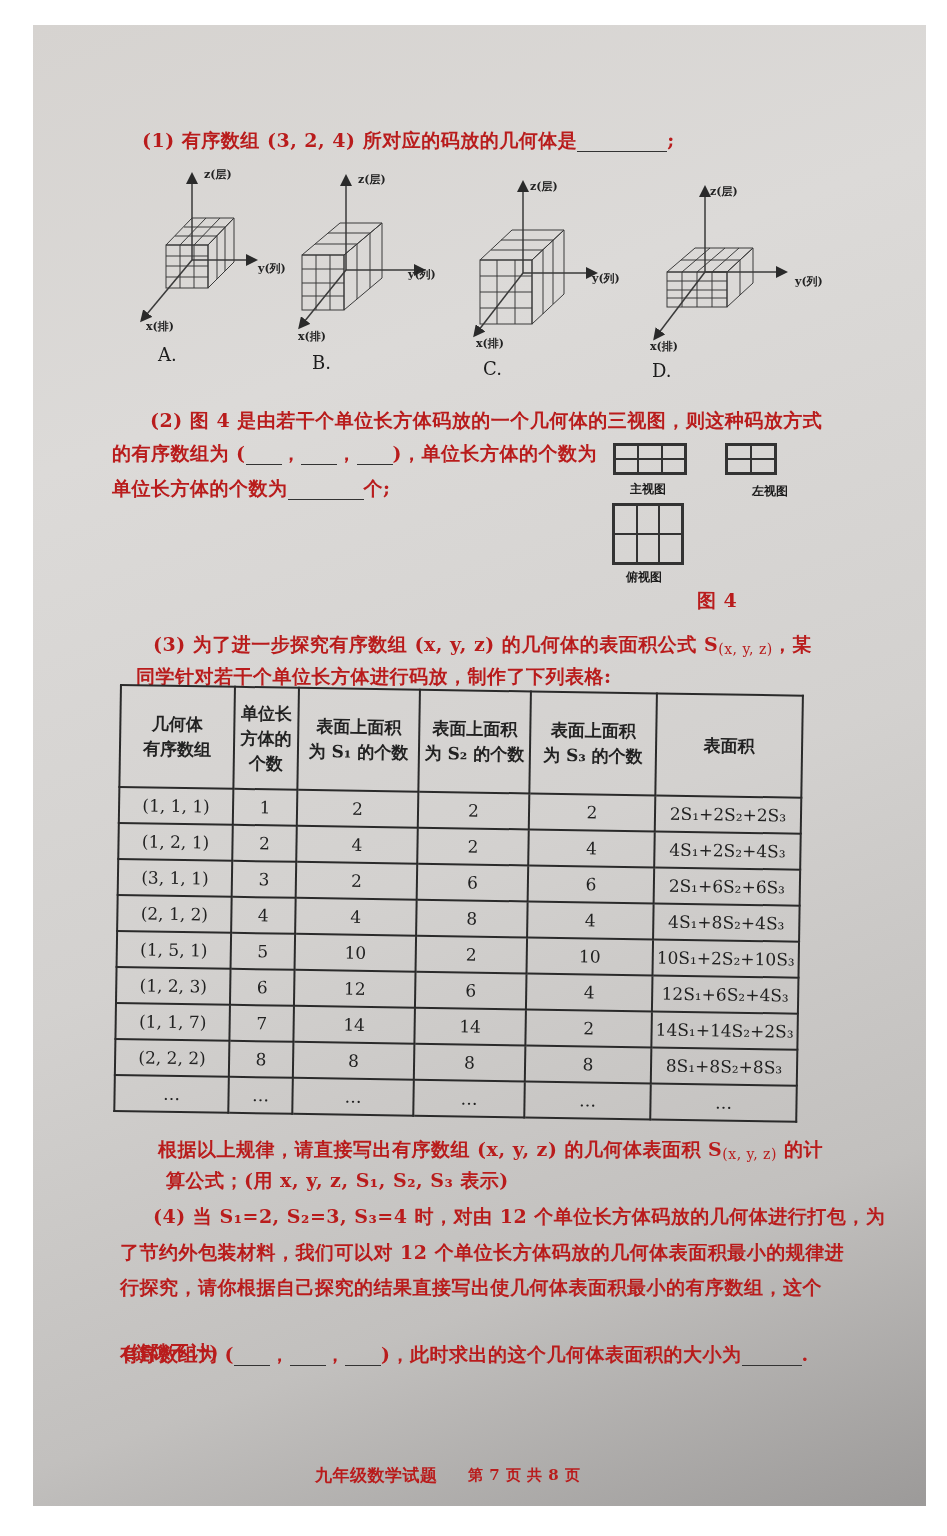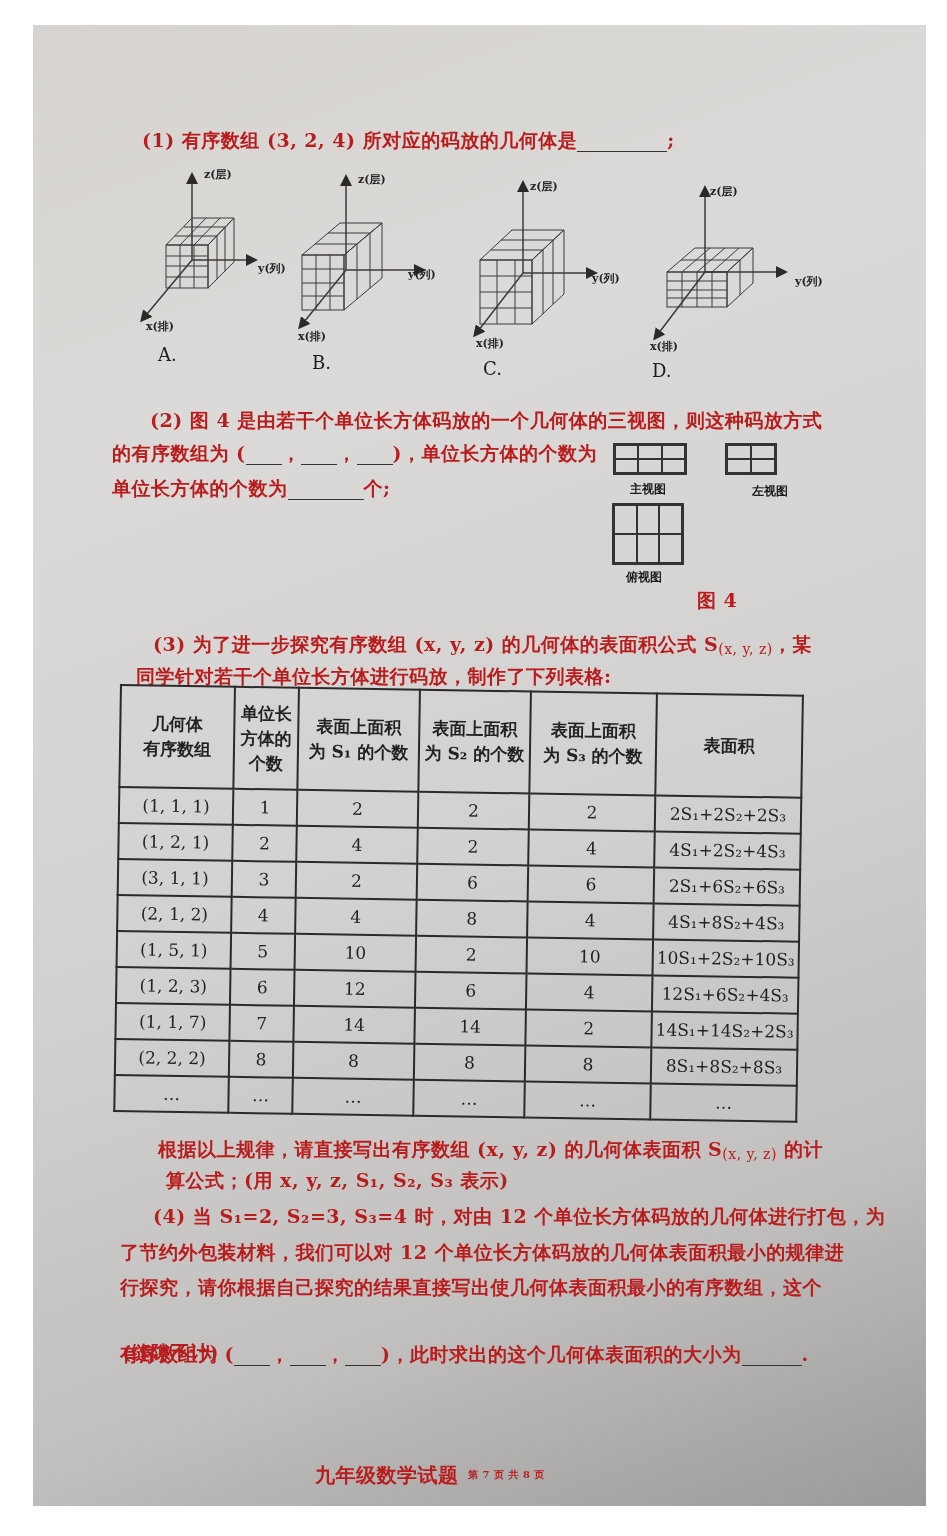--- a/index.html
+++ b/index.html
@@ -278,14 +278,14 @@
 <div class="txt" style="left:120px;top:1168px;margin-left:46px;">算公式；(用 x, y, z, S₁, S₂, S₃ 表示)</div>
 
 <div class="txt" style="left:153px;top:1204px;">(4) 当 S₁=2, S₂=3, S₃=4 时，对由 12 个单位长方体码放的几何体进行打包，为</div>
 <div class="txt" style="left:120px;top:1240px;">了节约外包装材料，我们可以对 12 个单位长方体码放的几何体表面积最小的规律进</div>
 <div class="txt" style="left:120px;top:1275px;">行探究，请你根据自己探究的结果直接写出使几何体表面积最小的有序数组，这个</div>
 <div class="txt" style="left:120px;top:1342px;">
   <span>有序数组为 (</span><span class="blank" style="width:36px;"></span><span>，</span><span class="blank" style="width:36px;"></span><span>，</span><span class="blank" style="width:36px;"></span><span>)，此时求出的这个几何体表面积的大小为</span><span class="blank" style="width:60px;"></span><span>.</span>
 </div>
 <div class="txt" style="left:122px;top:1340px;">(缝隙不计)</div>
 
-<div class="txt" style="left:315px;top:1463px;font-size:20px;">九年级数学试题</div>
-<div class="txt" style="left:468px;top:1463px;font-size:10px;">第 7 页 共 8 页</div>
+<div class="txt" style="left:315px;top:1463px;font-size:17px;">九年级数学试题</div>
+<div class="txt" style="left:468px;top:1463px;font-size:15px;">第 7 页 共 8 页</div>
 
 </body></html>

